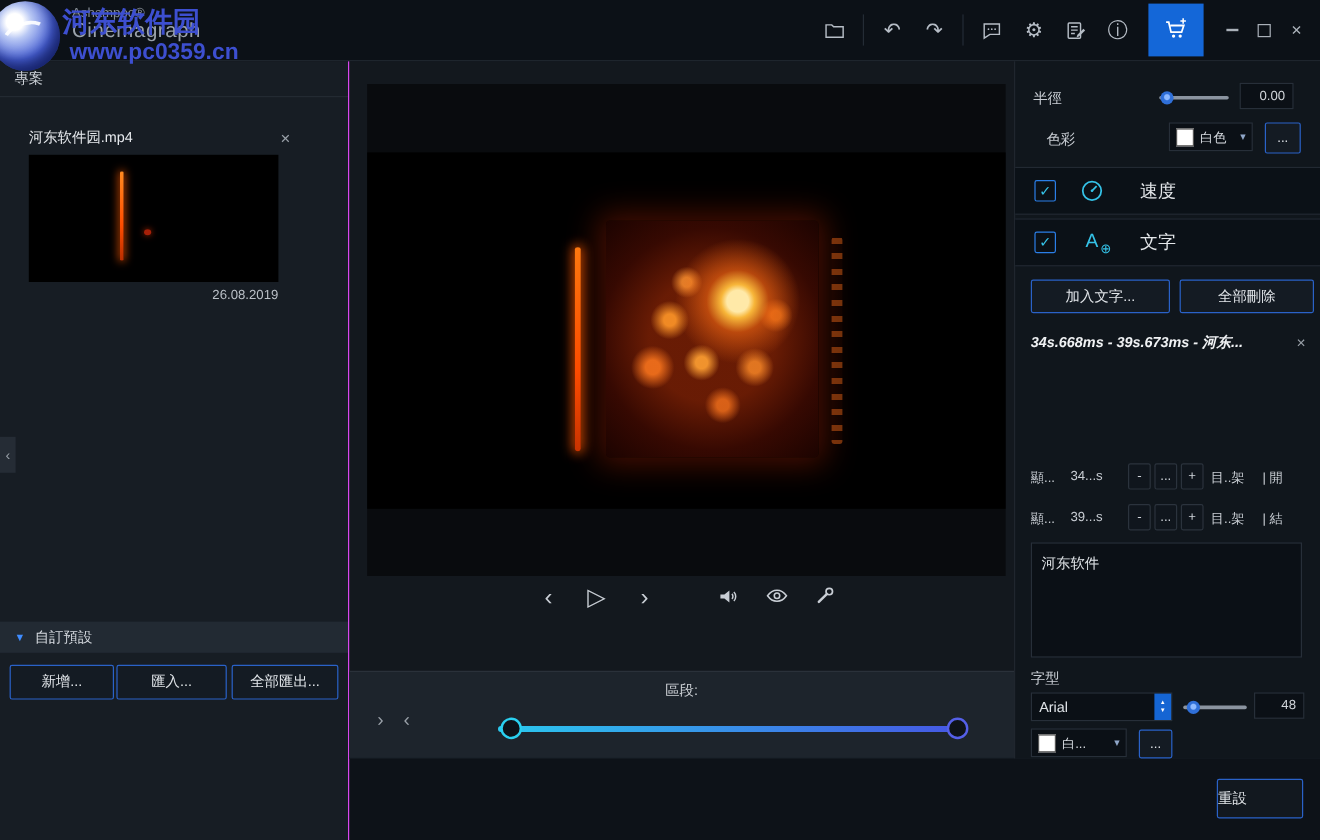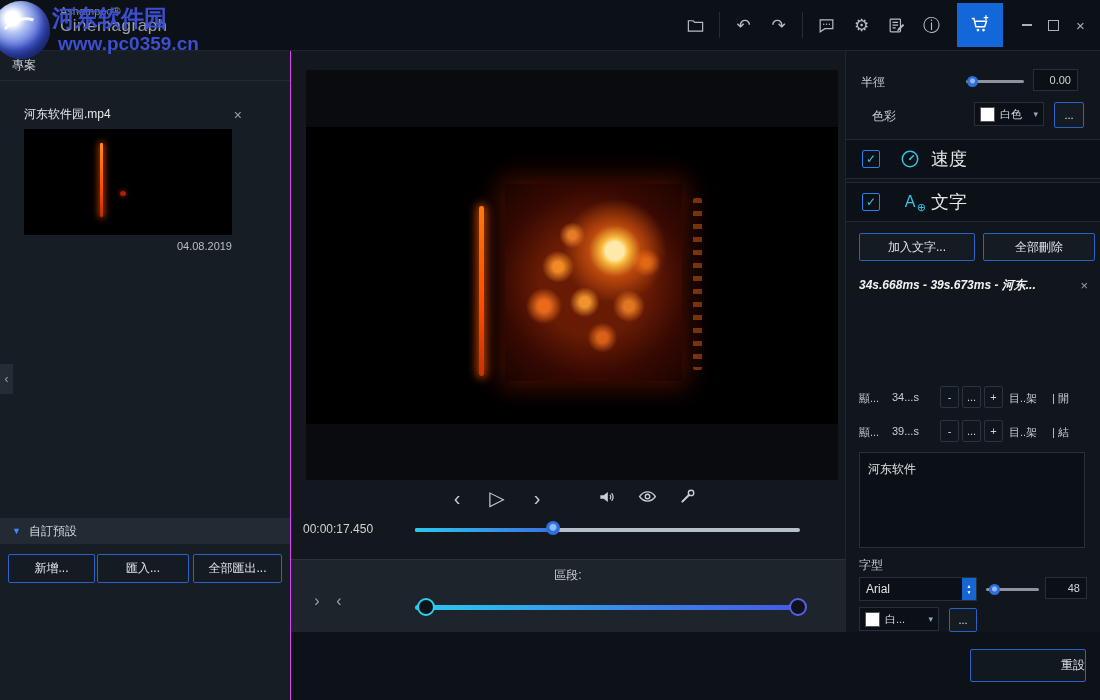--- a/index.html
+++ b/index.html
@@ -82,40 +82,40 @@
   .r-track{position:absolute;left:124px;top:45px;width:390px;height:5px;border-radius:3px;
     background:linear-gradient(90deg,#2bc8ee,#4656e4);cursor:pointer;}
   .r-handle{position:absolute;top:38px;width:14px;height:14px;border-radius:50%;background:#0e1319;cursor:pointer;}
   .r-handle.lh{left:126px;border:2.5px solid #2ad0f0;}
   .r-handle.rh{left:498px;border:2.5px solid #5560e8;}
   
   .bottombar{position:absolute;left:291px;right:0;bottom:0;height:68px;background:#0d1218;border-top:1px solid #1f262e;}
   .export-btn{position:absolute;left:317px;top:15px;width:92px;height:37px;background:#1565d3;border-radius:3px;color:#fff;
     display:flex;align-items:center;justify-content:center;gap:7px;font-size:13px;cursor:pointer;}
   .reset-btn{position:absolute;right:14px;top:17px;width:70px;height:31px;background:#12181f;border:1px solid #2a62c8;border-radius:2px;
-    color:#e2e6ea;display:flex;align-items:center;justify-content:flex-end;cursor:pointer;padding-left:44px;}
+    color:#e2e6ea;display:flex;align-items:center;justify-content:flex-start;cursor:pointer;}
   
   .inspector{position:absolute;left:845px;top:50px;width:255px;bottom:68px;background:#10161c;border-left:1px solid #20262e;}
   .ins-label{position:absolute;color:#c9ced4;font-size:12px;}
   .mini-track{position:absolute;height:3px;border-radius:2px;background:#8b94a0;cursor:pointer;}
   .mini-knob{position:absolute;width:11px;height:11px;border-radius:50%;background:radial-gradient(circle at 50% 45%, #8db9ff 0 2px, #2f6fd8 3px);cursor:pointer;}
   .val-box{position:absolute;background:#0b1016;border:1px solid #272f39;color:#d0d4d9;font-size:11px;
     display:flex;align-items:center;justify-content:flex-end;padding-right:6px;box-sizing:border-box;}
   .dd{position:absolute;background:#0b1016;border:1px solid #272f39;display:flex;align-items:center;gap:5px;
     padding:0 5px;box-sizing:border-box;cursor:pointer;color:#d6dae0;font-size:11px;}
   .swatch{width:13px;height:13px;background:#fff;border:1px solid #555;flex:none;}
   .caret{color:#8fa6c8;font-size:9px;margin-left:auto;}
   .more-btn{position:absolute;background:#141b23;border:1px solid #2a62c8;color:#dfe3e8;font-size:11px;
     display:flex;align-items:center;justify-content:center;border-radius:2px;cursor:pointer;}
   .section{position:absolute;left:0;right:0;height:38px;background:#0b1117;border-top:1px solid #222932;border-bottom:1px solid #222932;
     display:flex;align-items:center;cursor:pointer;}
   .chk{width:16px;height:16px;border:1.5px solid #2b7fe8;border-radius:2px;margin-left:16px;
     display:flex;align-items:center;justify-content:center;color:#35c3e8;font-size:12px;cursor:pointer;flex:none;}
   .sec-icon{width:24px;margin-left:18px;color:#35c3e8;display:flex;align-items:center;justify-content:center;flex:none;}
-  .sec-label{margin-left:9px;font-size:18px;color:#e4e7ea;}
+  .sec-label{margin-left:28px;font-size:15px;color:#e4e7ea;}
   .blue-btn{position:absolute;height:28px;background:#141b23;border:1px solid #2a62c8;border-radius:2px;color:#e2e6ea;
     display:flex;align-items:center;justify-content:center;font-size:12px;cursor:pointer;box-sizing:border-box;}
   .text-item{position:absolute;left:13px;right:13px;top:224px;height:22px;display:flex;align-items:center;justify-content:space-between;}
   .text-item .ti-label{font-weight:bold;color:#f0f2f4;font-size:12px;font-style:italic;}
   .text-item .ti-close{color:#9aa1a9;font-size:13px;cursor:pointer;}
   .trow{position:absolute;left:0;right:0;height:24px;}
   .trow .lbl{position:absolute;left:13px;top:5px;color:#c9ced4;font-size:11px;}
   .trow .val{position:absolute;left:46px;top:5px;color:#c9ced4;font-size:11px;}
   .mini-btn{position:absolute;top:0;width:19px;height:22px;background:#10161d;border:1px solid #2b333d;color:#cfd4da;
     display:flex;align-items:center;justify-content:center;font-size:11px;border-radius:2px;cursor:pointer;box-sizing:border-box;}
@@ -216,21 +216,21 @@
 
     <div class="project-card">
       <div class="pc-top">
         <span>河东软件园.mp4</span>
         <span class="pc-close">×</span>
       </div>
       <div class="thumb">
         <div class="t-line"></div>
         <div class="t-dot"></div>
       </div>
-      <div class="pc-date">04.08.2019</div>
+      <div class="pc-date">26.08.2019</div>
     </div>
 
     <div class="presets-header">
       <span class="tri">▼</span>
       <span>自訂預設</span>
     </div>
     <div class="preset-btns">
       <div class="pbtn" style="left:8px;width:85px;">
         <span>新增...</span>
       </div>
@@ -288,27 +288,20 @@
       <div class="ctrl">
         <span>
           <svg width="19" height="19" viewBox="0 0 24 24" fill="none" stroke="currentColor">
             <circle cx="16.5" cy="7.5" r="3.4" stroke-width="1.8"></circle>
             <path d="M13.8 10.2L5.5 18.5" stroke-width="2.6" stroke-linecap="round"></path>
             </svg>
         </span>
       </div>
     </div>
 
-    <div class="progress-row">
-      <div class="timecode">00:00:17.450</div>
-      <div class="p-track">
-        <div class="p-fill"></div>
-      </div>
-      <div class="p-knob"></div>
-    </div>
 
     <div class="segment">
       <div class="seg-label">區段:</div>
       <div class="seg-exp" style="left:18px;">
         <span>›</span>
       </div>
       <div class="seg-exp" style="left:40px;">
         <span>‹</span>
       </div>
       <div class="r-track"></div>

